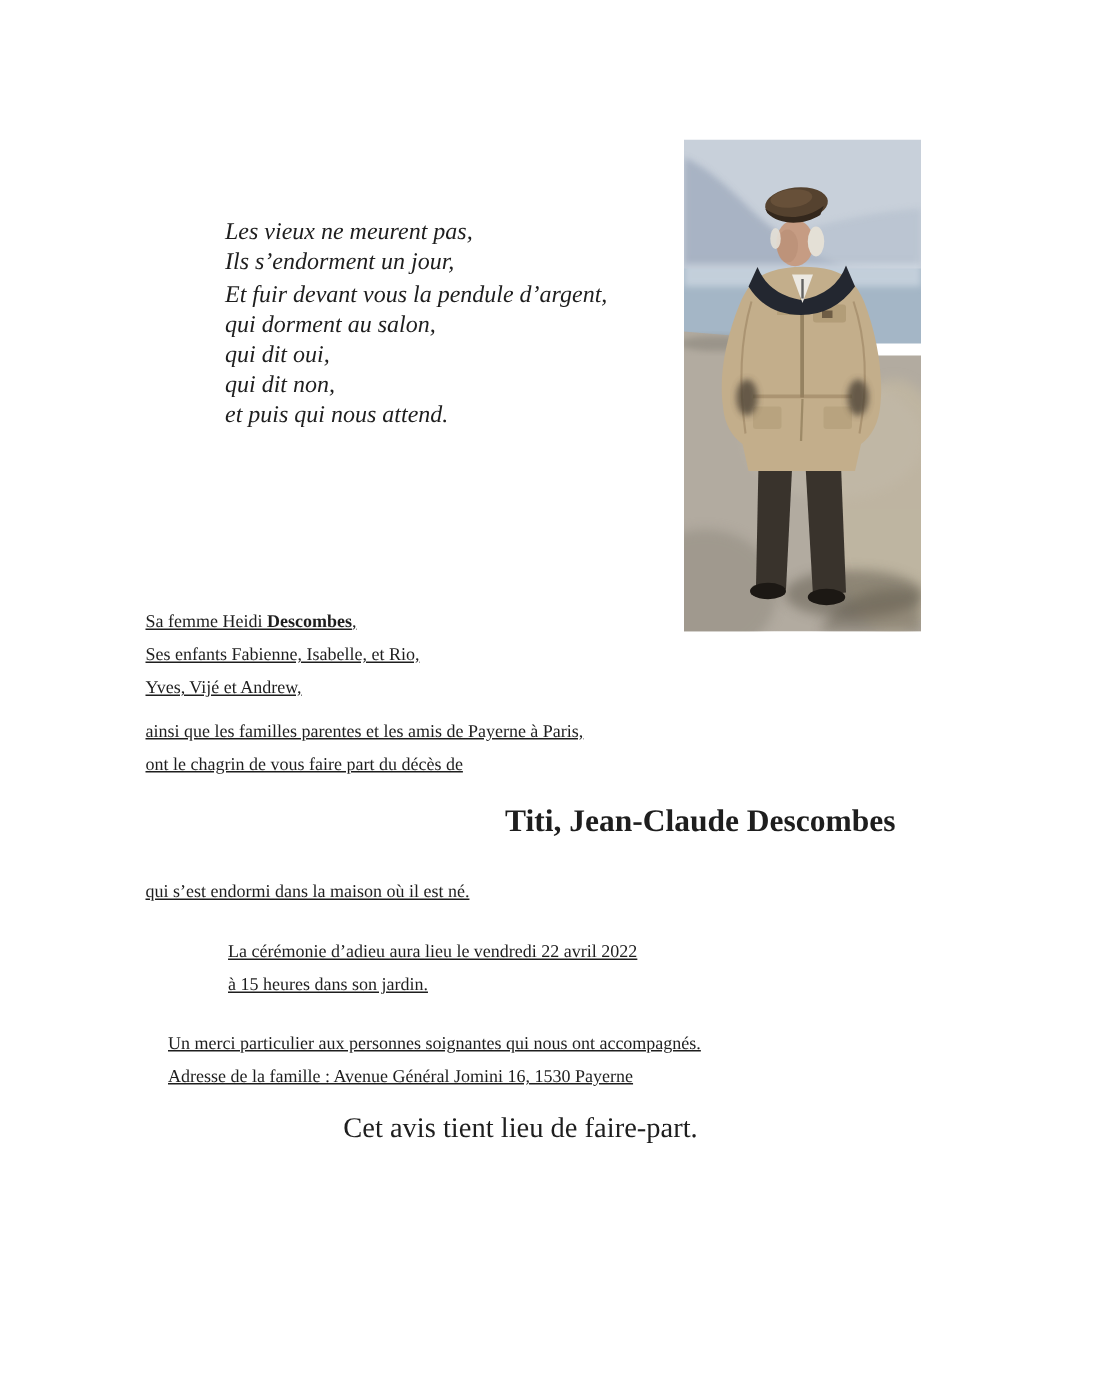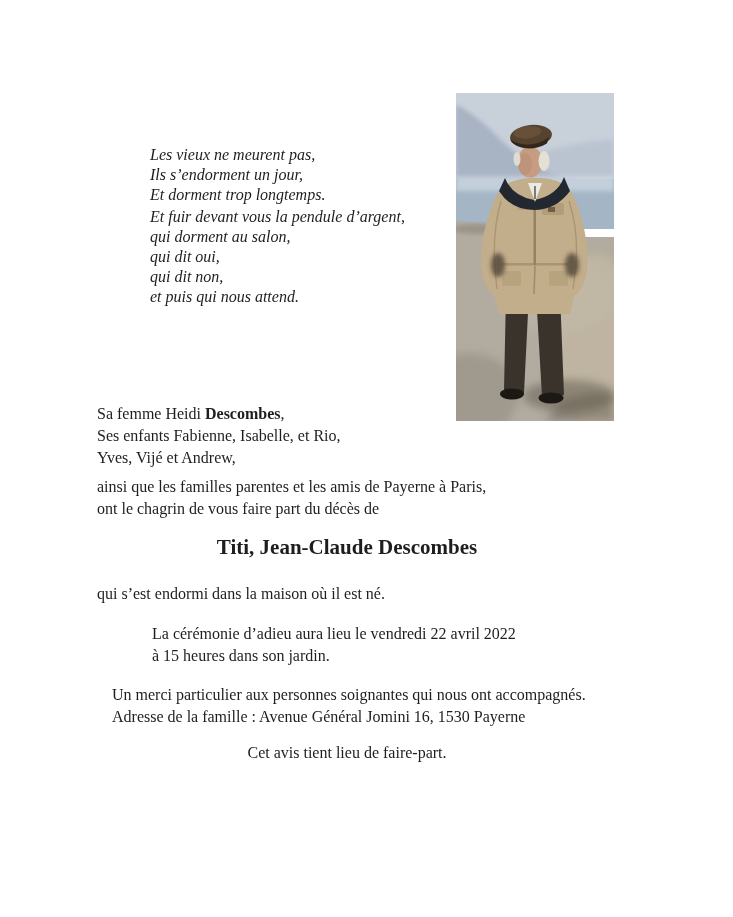--- a/index.html
+++ b/index.html
@@ -13,42 +13,41 @@
   
   .poem{position:absolute;left:150px;top:145px;font-style:italic;font-size:16px;line-height:20px;}
   .stanza2{margin-top:2px;font-family:Liberation Serif, serif;}
   .attribution{margin-top:10px;margin-left:52px;}
 
   
   .photo{position:absolute;left:456px;top:93px;width:158px;height:328px;}
   .photo svg{display:block;}
 
   
-  .bline{font-size:16px;line-height:22px;white-space:nowrap;}
+  .bline{font-size:12px;line-height:22px;white-space:nowrap;text-decoration:underline;}
   .b{font-weight:bold;}
   .family{position:absolute;left:97px;top:403px;}
   .relatives{position:absolute;left:97px;top:476px;}
-  .title{position:absolute;left:97px;top:535px;width:500px;text-align:center;
+  .title{position:absolute;left:97px;top:535px;width:500px;text-align:right;
          font-weight:bold;font-size:21px;line-height:25px;white-space:nowrap;}
   .passing{position:absolute;left:97px;top:583px;}
   .ceremony{position:absolute;left:152px;top:623px;}
   .thanks{position:absolute;left:97px;top:684px;margin-left:15px;}
   .closing{position:absolute;left:97px;top:742px;width:500px;text-align:center;
-           font-size:16px;line-height:22px;}
+           font-size:19px;line-height:22px;}
 </style>
 </head>
 <body>
 
 <div class="page">
 
   <div class="poem">
     <div class="stanza1">
       <div class="pline">Les vieux ne meurent pas,</div>
       <div class="pline">Ils s’endorment un jour,</div>
-      <div class="pline">Et dorment trop longtemps.</div>
     </div>
     <div class="stanza2">
       <div class="pline">Et fuir devant vous la pendule d’argent,</div>
       <div class="pline">qui dorment au salon,</div>
       <div class="pline">qui dit oui,</div>
       <div class="pline">qui dit non,</div>
       <div class="pline">et puis qui nous attend.</div>
     </div>
   </div>
 

